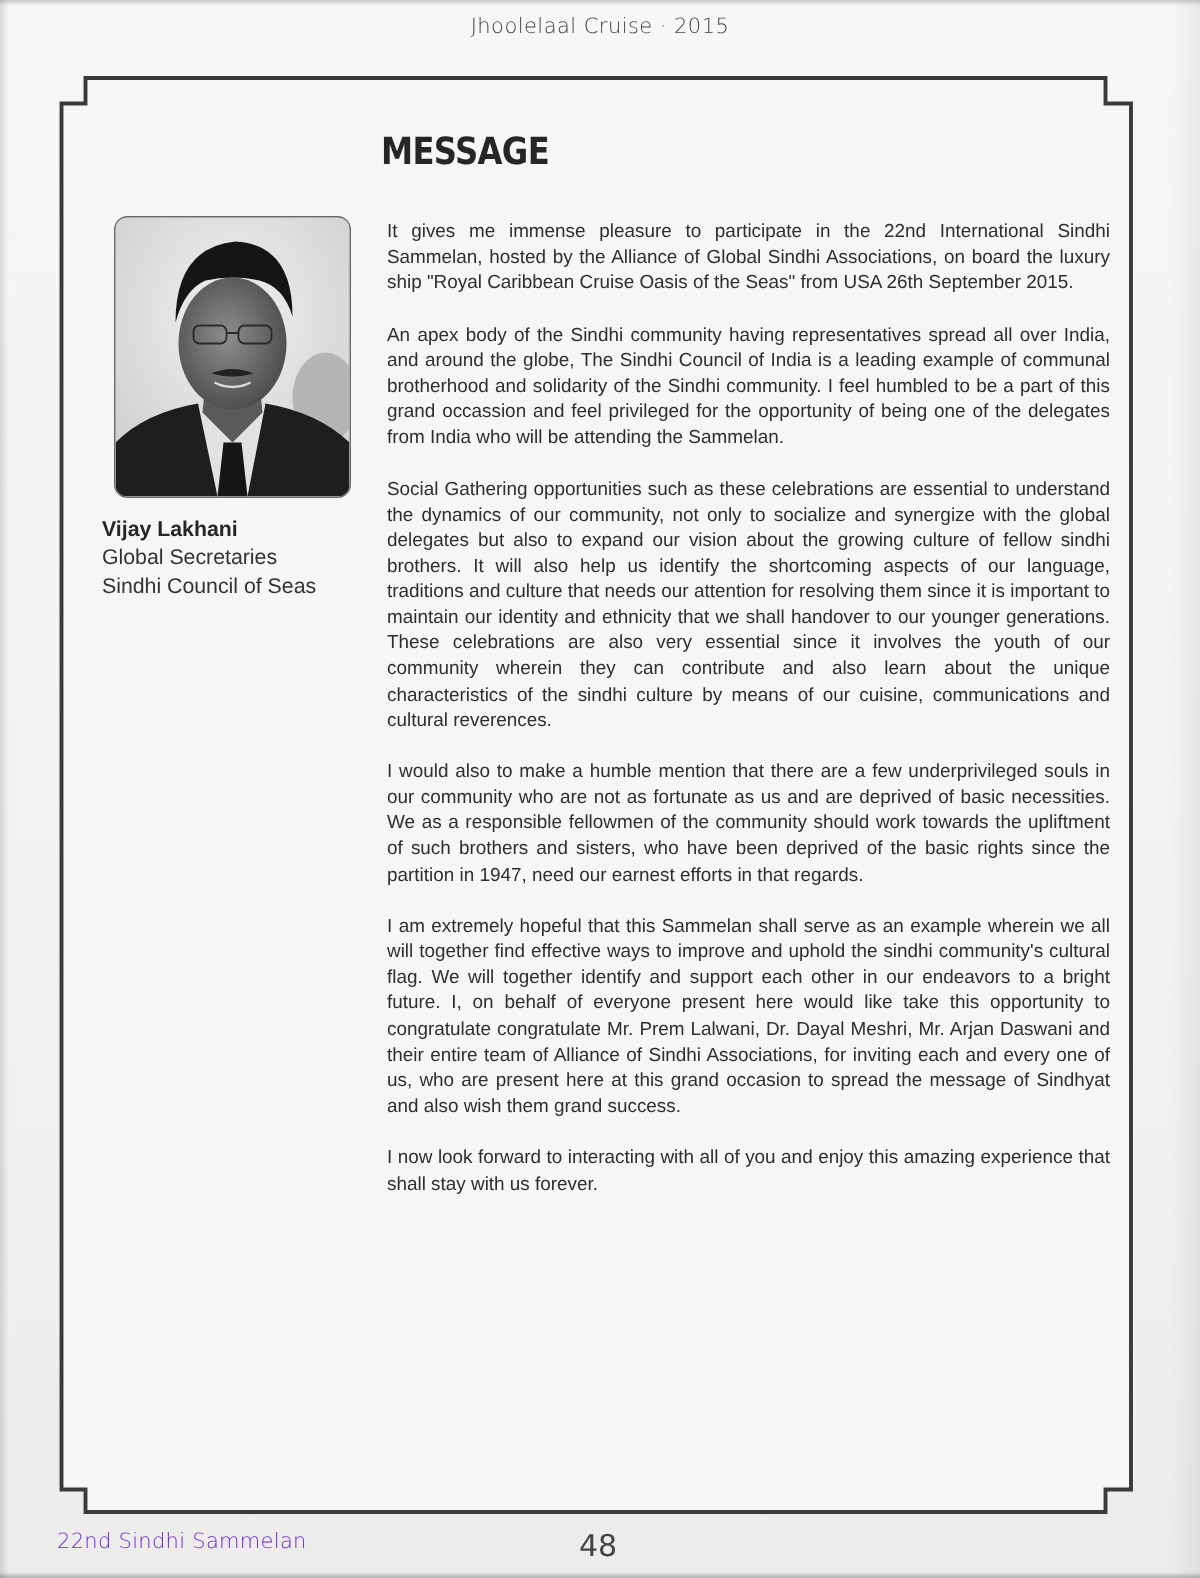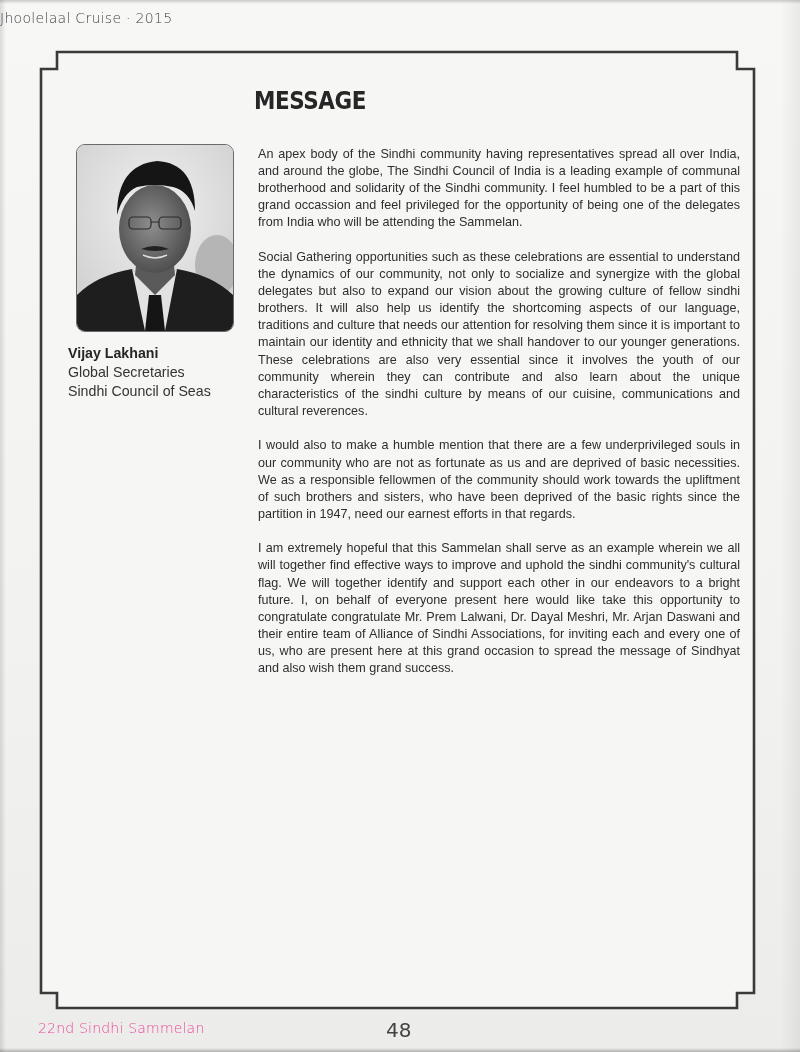--- a/index.html
+++ b/index.html
@@ -37,20 +37,21 @@
       position: absolute;
       bottom: 0; left: 0;
       width: 800px; height: 4px;
       background: linear-gradient(0deg, rgba(0,0,0,0.25) 0%, rgba(0,0,0,0) 100%);
     }
     .running-header {
       position: absolute;
       top: 10px;
       left: 0;
       width: 800px;
+      text-align: center;
       font-family: "DejaVu Sans", sans-serif;
       font-size: 14px;
       font-weight: 300;
       letter-spacing: 0.3px;
       color: #444;
     }
     .frame-svg {
       position: absolute;
       top: 0; left: 0;
     }
@@ -105,21 +106,21 @@
     .body-text p {
       margin: 0 0 17.5px 0;
     }
     .footer-left {
       position: absolute;
       top: 1020px;
       left: 38px;
       font-family: "DejaVu Sans", sans-serif;
       font-size: 14px;
       font-weight: 300;
-      color: #ec4899;
+      color: #6d28d9;
       letter-spacing: 0.2px;
     }
     .footer-page {
       position: absolute;
       top: 1018px;
       left: 386px;
       font-family: "DejaVu Sans", sans-serif;
       font-size: 20px;
       color: #444;
     }
@@ -177,20 +178,22 @@
   </svg>
 </div>
 
 <div class="caption">
   <div class="name">Vijay Lakhani</div>
   <div>Global Secretaries</div>
   <div>Sindhi Council of Seas</div>
 </div>
 
 <div class="body-text">
+  <p>It gives me immense pleasure to participate in  the 22nd International Sindhi Sammelan, hosted by the Alliance of Global Sindhi Associations, on board the luxury ship "Royal Caribbean Cruise Oasis of the Seas" from USA 26th September 2015.</p>
   <p>An apex body of the Sindhi community having representatives spread all over India, and around the globe, The Sindhi Council of India is a leading example of communal brotherhood and solidarity of the Sindhi community. I feel humbled to be a part of this grand occassion and feel privileged for the opportunity of being one of the delegates from India who will be attending the Sammelan.</p>
   <p>Social Gathering opportunities such as these celebrations are essential to understand the dynamics of our community, not only to socialize and synergize with the global delegates but also to expand our vision about the growing culture of fellow sindhi brothers. It will also help us identify the shortcoming aspects of our language, traditions and culture that needs our attention for resolving them since it is important to maintain our identity and ethnicity that we shall handover to our younger generations. These celebrations are also very essential since it involves the youth of our community wherein they can contribute and also learn about the unique characteristics of the sindhi culture by means of our cuisine, communications and cultural reverences.</p>
   <p>I would also to make a humble mention that there are a few underprivileged souls in our community who are not as fortunate as us and are deprived of basic necessities. We as a responsible fellowmen of the community should work towards the upliftment of such brothers and sisters, who have been deprived of the basic rights since the partition in 1947, need our earnest efforts in that regards.</p>
   <p>I am extremely hopeful that this Sammelan shall serve as an example wherein we all will together find effective ways to improve and uphold the sindhi community's cultural flag. We will together identify and support each other in our endeavors to a bright future.   I, on behalf of everyone present here would like take this opportunity to congratulate congratulate Mr. Prem Lalwani, Dr. Dayal Meshri, Mr. Arjan Daswani and their entire team of Alliance of Sindhi Associations, for inviting each and every one of us, who are present here at this grand occasion to spread the message of Sindhyat and also wish them grand success.</p>
+  <p>I now look forward to interacting with all of you and enjoy this amazing experience that shall stay with us forever.</p>
 </div>
 
 <div class="footer-left">22nd Sindhi Sammelan</div>
 <div class="footer-page">48</div>
 
 </body></html>

